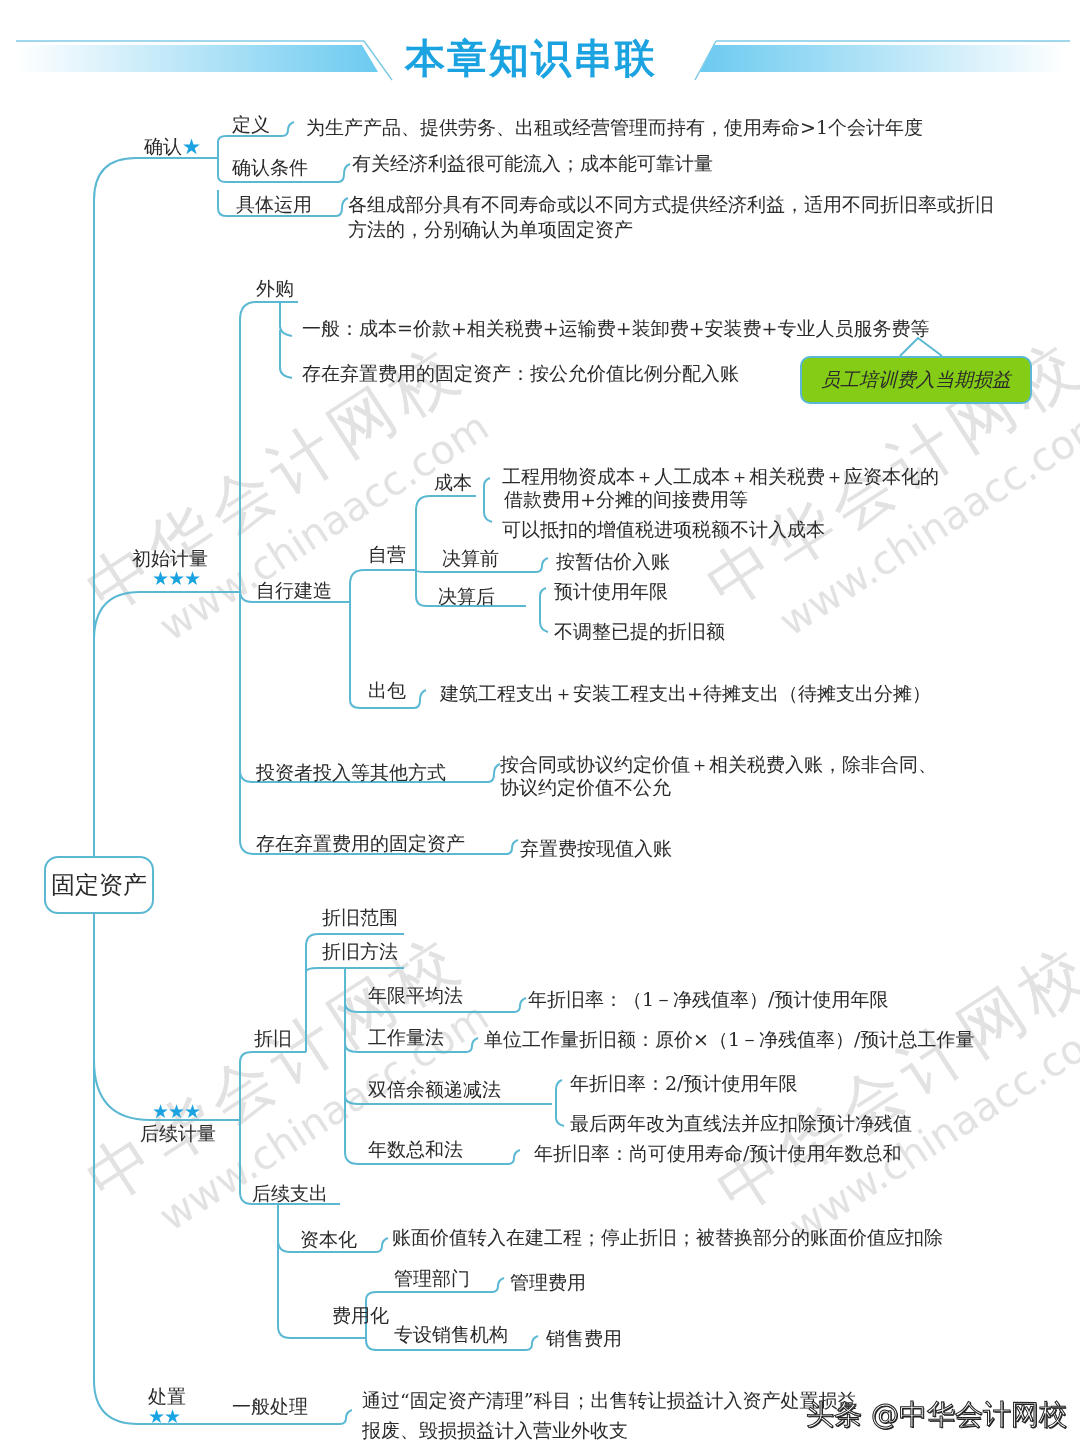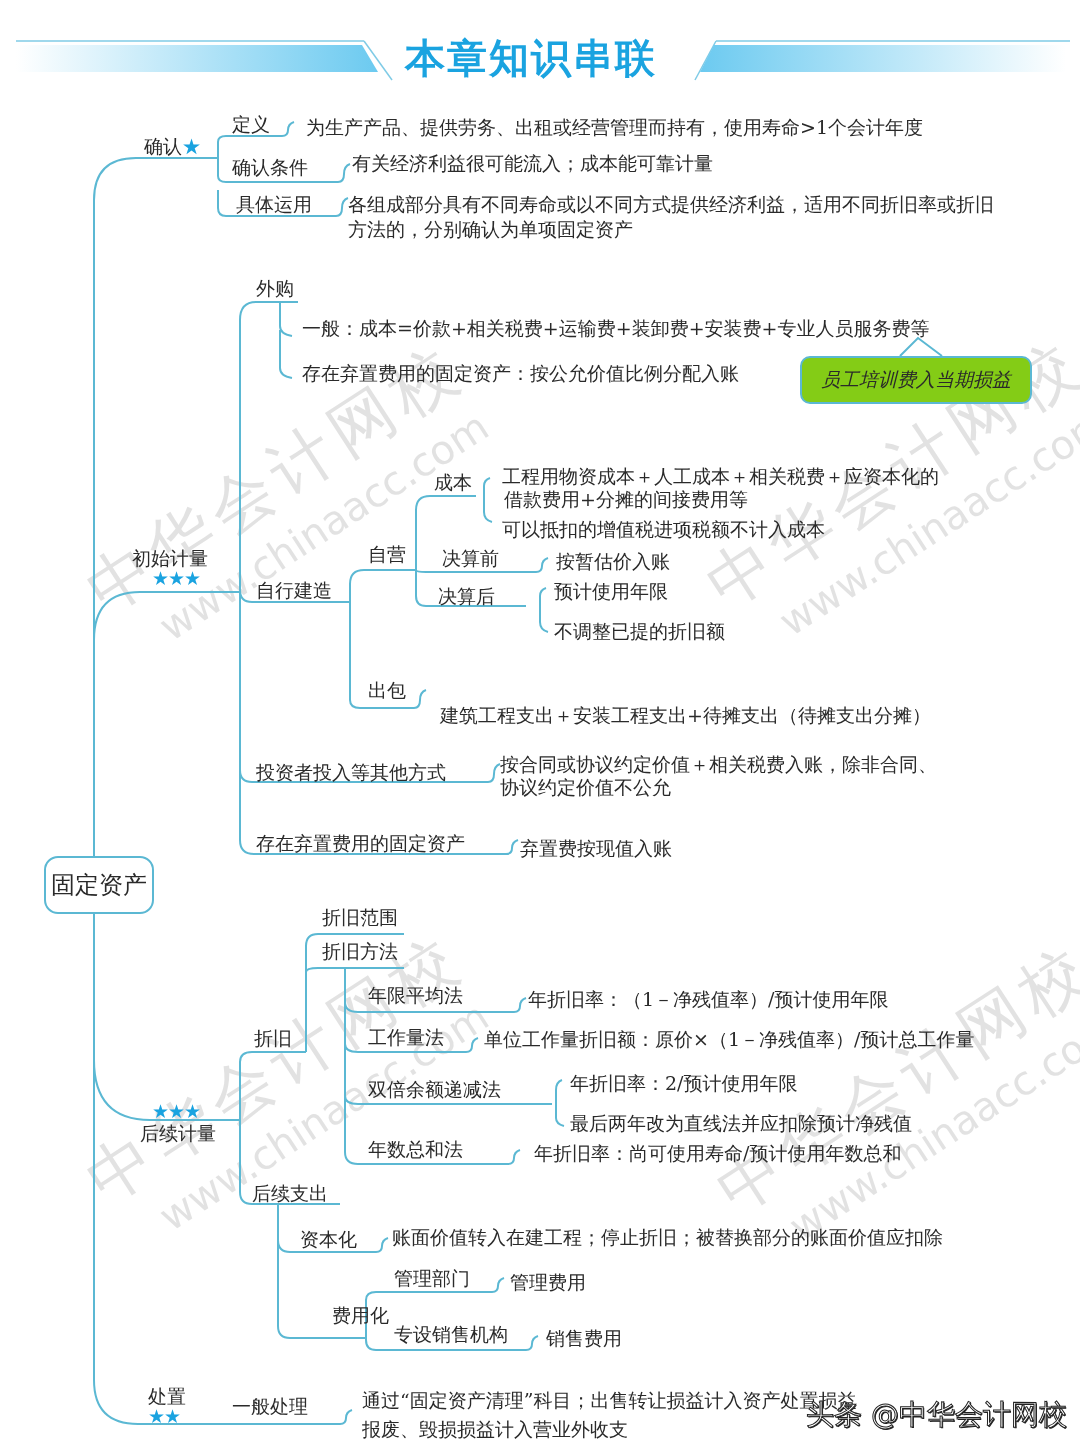--- a/index.html
+++ b/index.html
@@ -140,21 +140,21 @@
 <div class="lbl" style="left:434px;top:470px;">成本</div>
 <div class="t" style="left:502px;top:464px;">工程用物资成本＋人工成本＋相关税费＋应资本化的</div>
 <div class="t" style="left:504px;top:487px;">借款费用+分摊的间接费用等</div>
 <div class="t" style="left:502px;top:517px;">可以抵扣的增值税进项税额不计入成本</div>
 <div class="lbl" style="left:442px;top:546px;">决算前</div>
 <div class="t" style="left:556px;top:549px;">按暂估价入账</div>
 <div class="lbl" style="left:438px;top:584px;">决算后</div>
 <div class="t" style="left:554px;top:579px;">预计使用年限</div>
 <div class="t" style="left:554px;top:619px;">不调整已提的折旧额</div>
 <div class="lbl" style="left:368px;top:678px;">出包</div>
-<div class="t" style="left:440px;top:681px;margin-top:22px;">建筑工程支出＋安装工程支出+待摊支出（待摊支出分摊）</div>
+<div class="t" style="left:440px;top:681px;">建筑工程支出＋安装工程支出+待摊支出（待摊支出分摊）</div>
 
 <div class="lbl" style="left:256px;top:760px;">投资者投入等其他方式</div>
 <div class="t" style="left:500px;top:752px;">按合同或协议约定价值＋相关税费入账，除非合同、</div>
 <div class="t" style="left:500px;top:775px;">协议约定价值不公允</div>
 <div class="lbl" style="left:256px;top:831px;">存在弃置费用的固定资产</div>
 <div class="t" style="left:520px;top:836px;">弃置费按现值入账</div>
 
 <div class="lbl" style="left:140px;top:1079px;margin-top:42px;">后续计量</div>
 <div class="stars" style="left:152px;top:1101px;">★★★</div>
 
@@ -177,15 +177,15 @@
 <div class="lbl" style="left:300px;top:1303px;margin-left:32px;">费用化</div>
 <div class="lbl" style="left:394px;top:1266px;">管理部门</div>
 <div class="t" style="left:510px;top:1270px;">管理费用</div>
 <div class="lbl" style="left:394px;top:1322px;">专设销售机构</div>
 <div class="t" style="left:546px;top:1326px;">销售费用</div>
 
 <div class="lbl" style="left:148px;top:1384px;">处置</div>
 <div class="stars" style="left:148px;top:1406px;">★★</div>
 <div class="lbl" style="left:232px;top:1394px;">一般处理</div>
 <div class="t" style="left:362px;top:1388px;">通过“固定资产清理”科目；出售转让损益计入资产处置损益</div>
-<div class="t" style="left:362px;top:1418px;font-family:Liberation Serif, serif;">报废、毁损损益计入营业外收支</div>
+<div class="t" style="left:362px;top:1418px;">报废、毁损损益计入营业外收支</div>
 
 <div class="footer">头条 @中华会计网校</div>
 
 </body></html>

